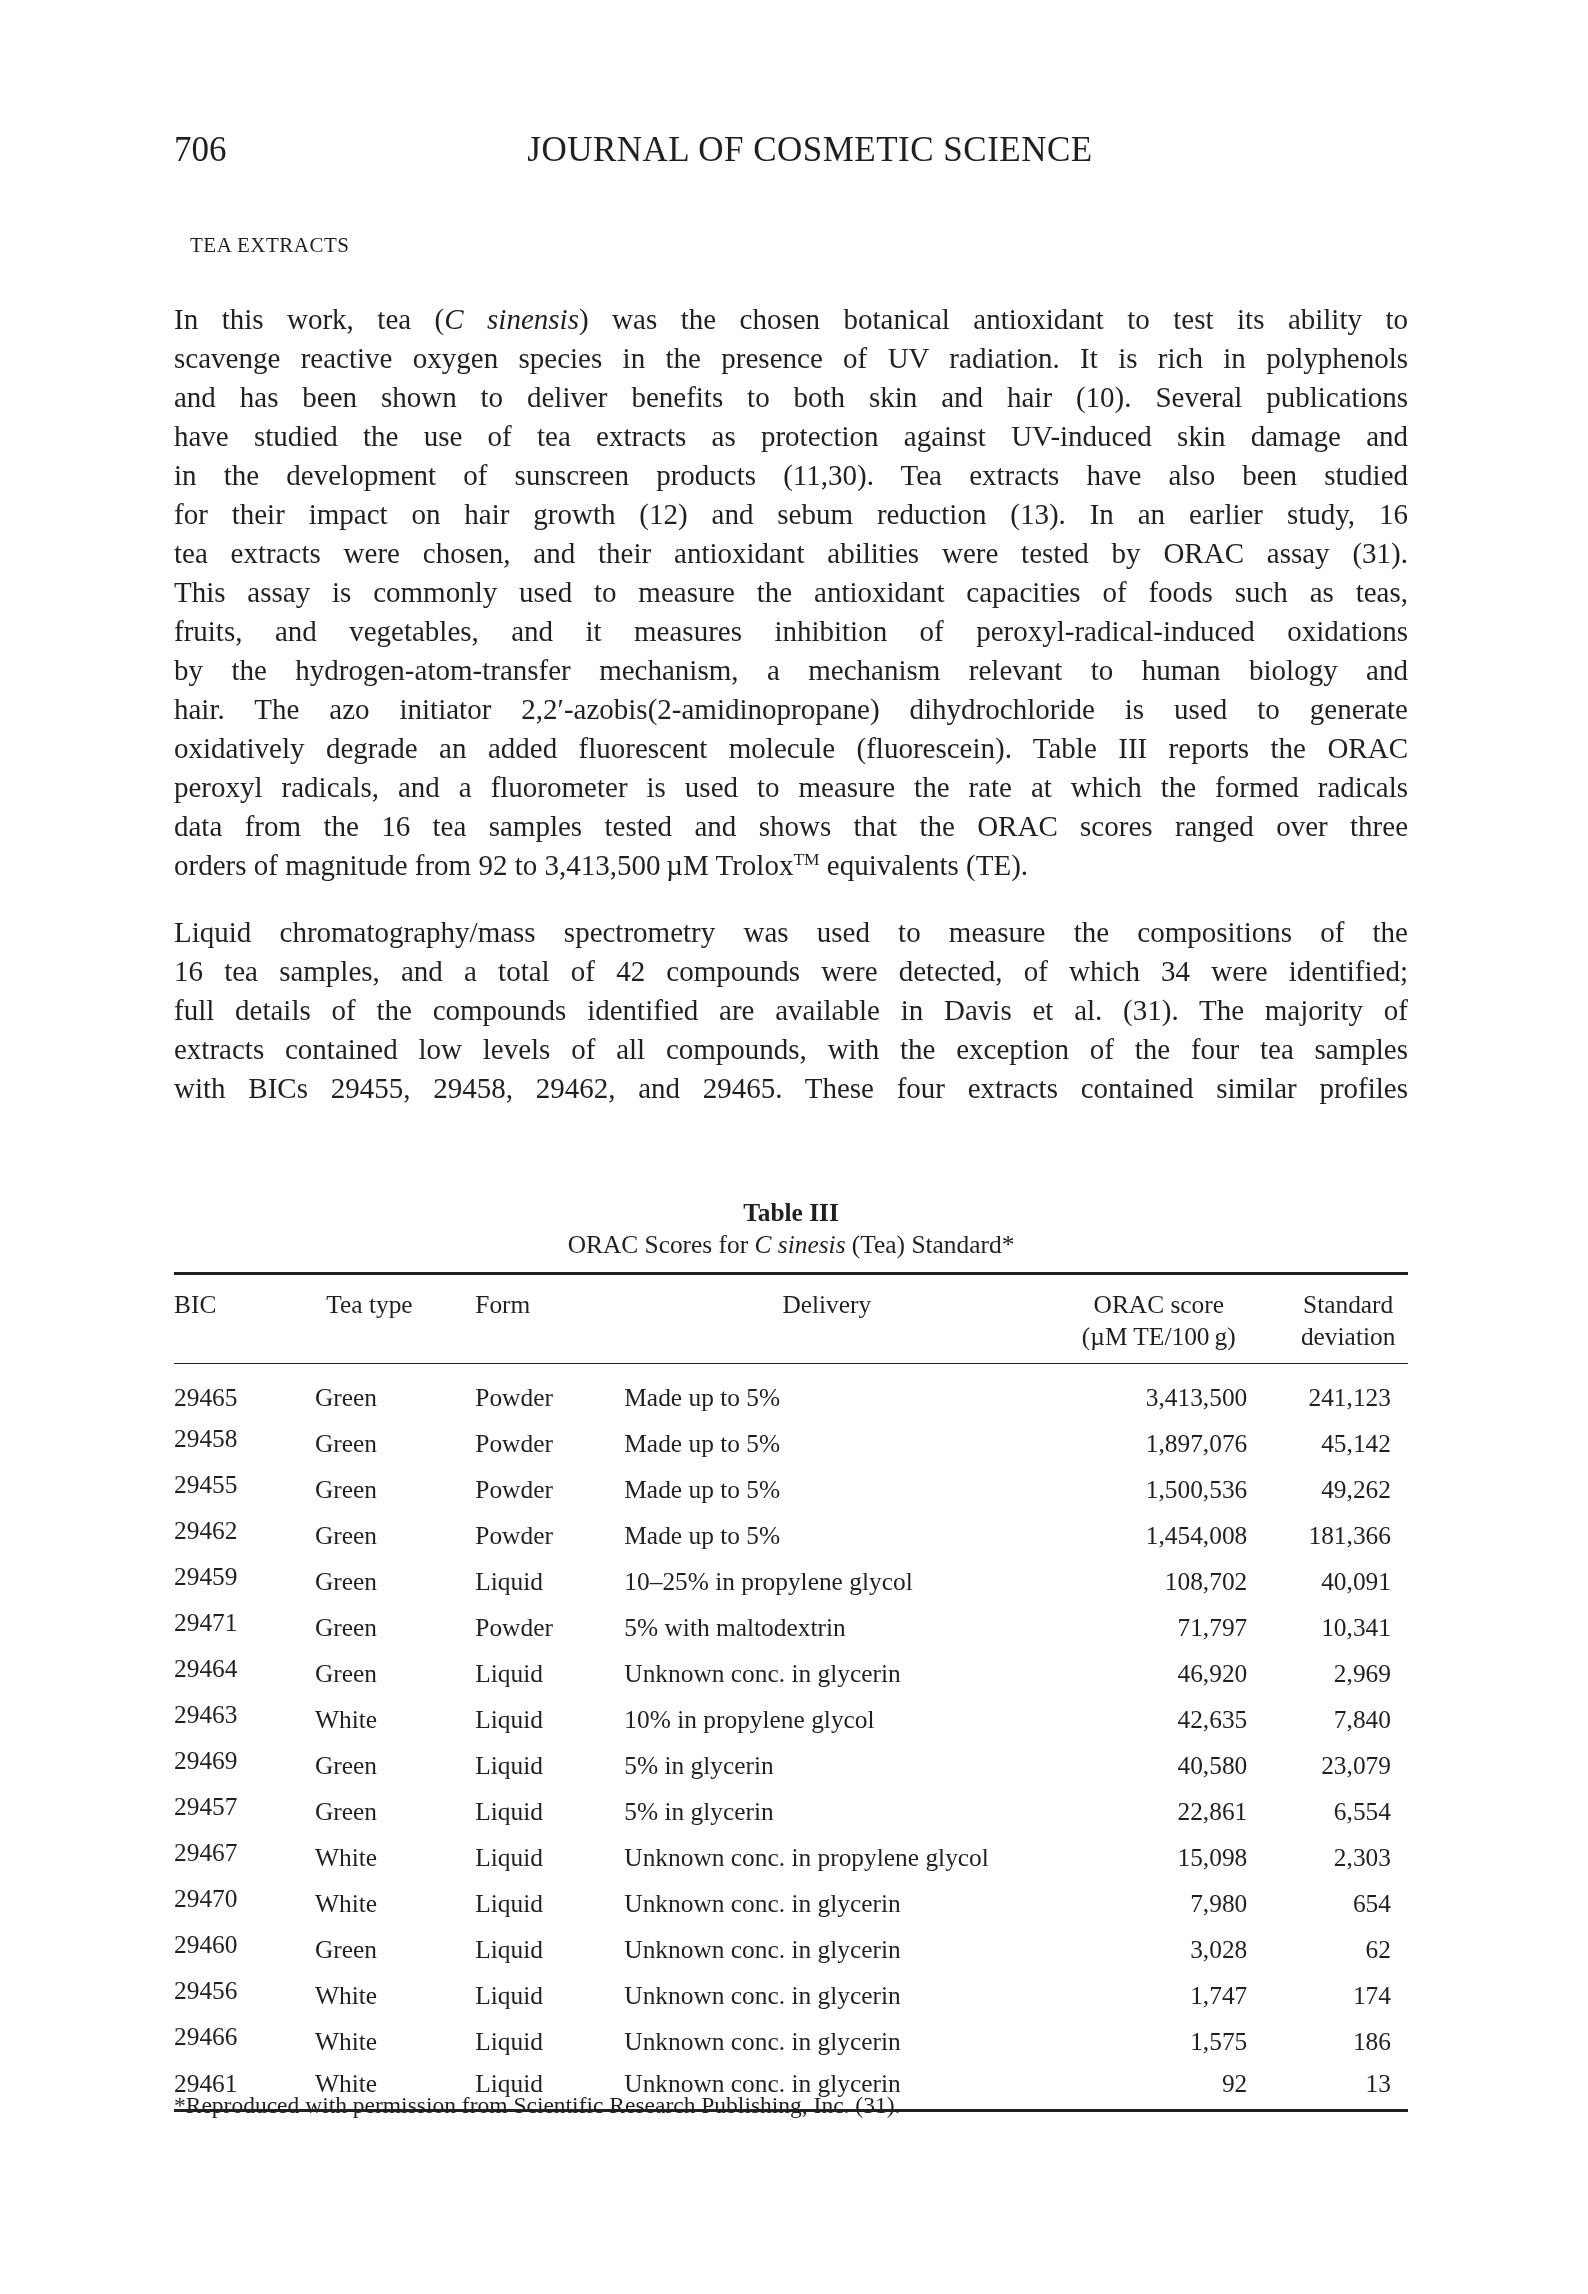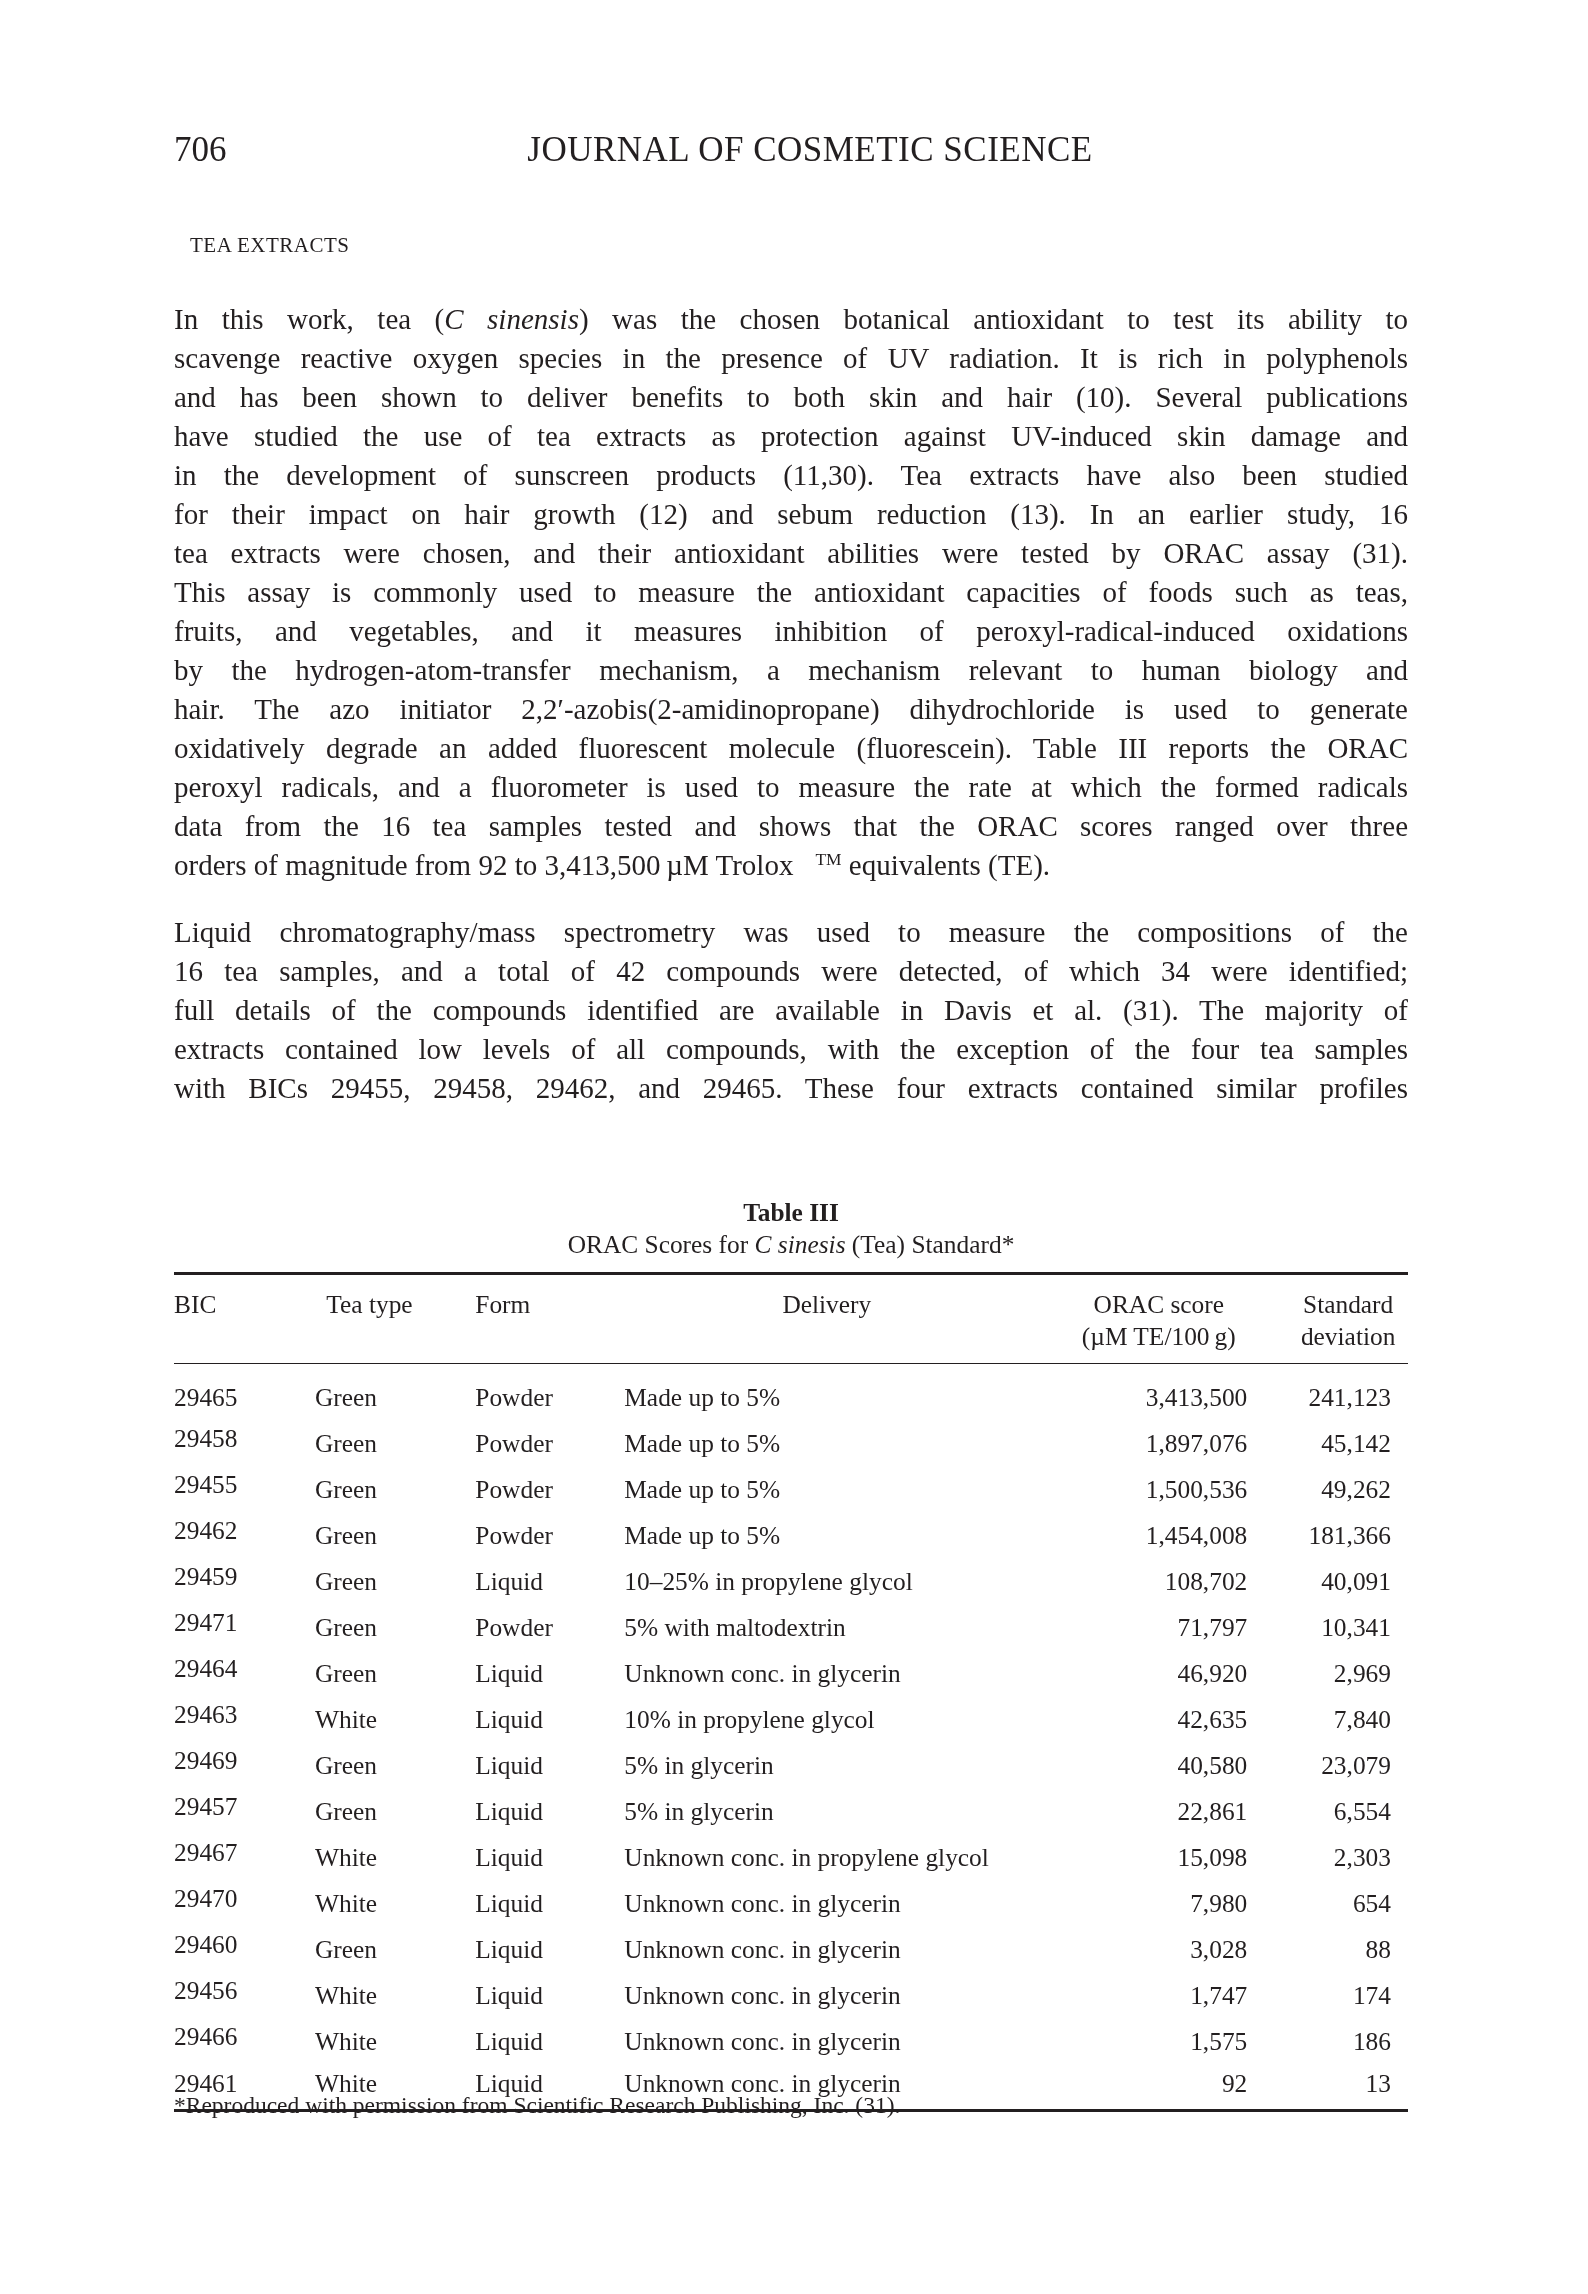--- a/index.html
+++ b/index.html
@@ -39,21 +39,21 @@
       font-size: 29px;
       line-height: 39px;
       text-align: justify;
       margin: 0;
       hyphens: none;
     }
     .para-1 { top: 300px; }
     .para-2 { top: 913px; }
     .body-text .line { display: block; text-align: justify; text-align-last: justify; white-space: nowrap; }
     .body-text .line.last { text-align-last: left; }
-    sup.tm { font-size: 60%; vertical-align: 0.55em; line-height: 0; margin-left: 22px; }
+    sup.tm { font-size: 60%; vertical-align: 0.55em; line-height: 0; }
 
     .table-caption {
       position: absolute; top: 1196px; left: 174px; width: 1234px;
       text-align: center;
     }
     .table-label { font-size: 25.4px; font-weight: bold; line-height: 32px; }
     .table-title { font-size: 25.4px; line-height: 32px; }
 
     .orac-table {
       position: absolute;
@@ -240,21 +240,21 @@
         <td class="col-delivery">Unknown conc. in glycerin</td>
         <td class="col-orac">7,980</td>
         <td class="col-sd">654</td>
       </tr>
       <tr>
         <td class="col-bic"><span class="bic-val">29460</span></td>
         <td class="col-type">Green</td>
         <td class="col-form">Liquid</td>
         <td class="col-delivery">Unknown conc. in glycerin</td>
         <td class="col-orac">3,028</td>
-        <td class="col-sd">88</td>
+        <td class="col-sd">62</td>
       </tr>
       <tr>
         <td class="col-bic"><span class="bic-val">29456</span></td>
         <td class="col-type">White</td>
         <td class="col-form">Liquid</td>
         <td class="col-delivery">Unknown conc. in glycerin</td>
         <td class="col-orac">1,747</td>
         <td class="col-sd">174</td>
       </tr>
       <tr>

